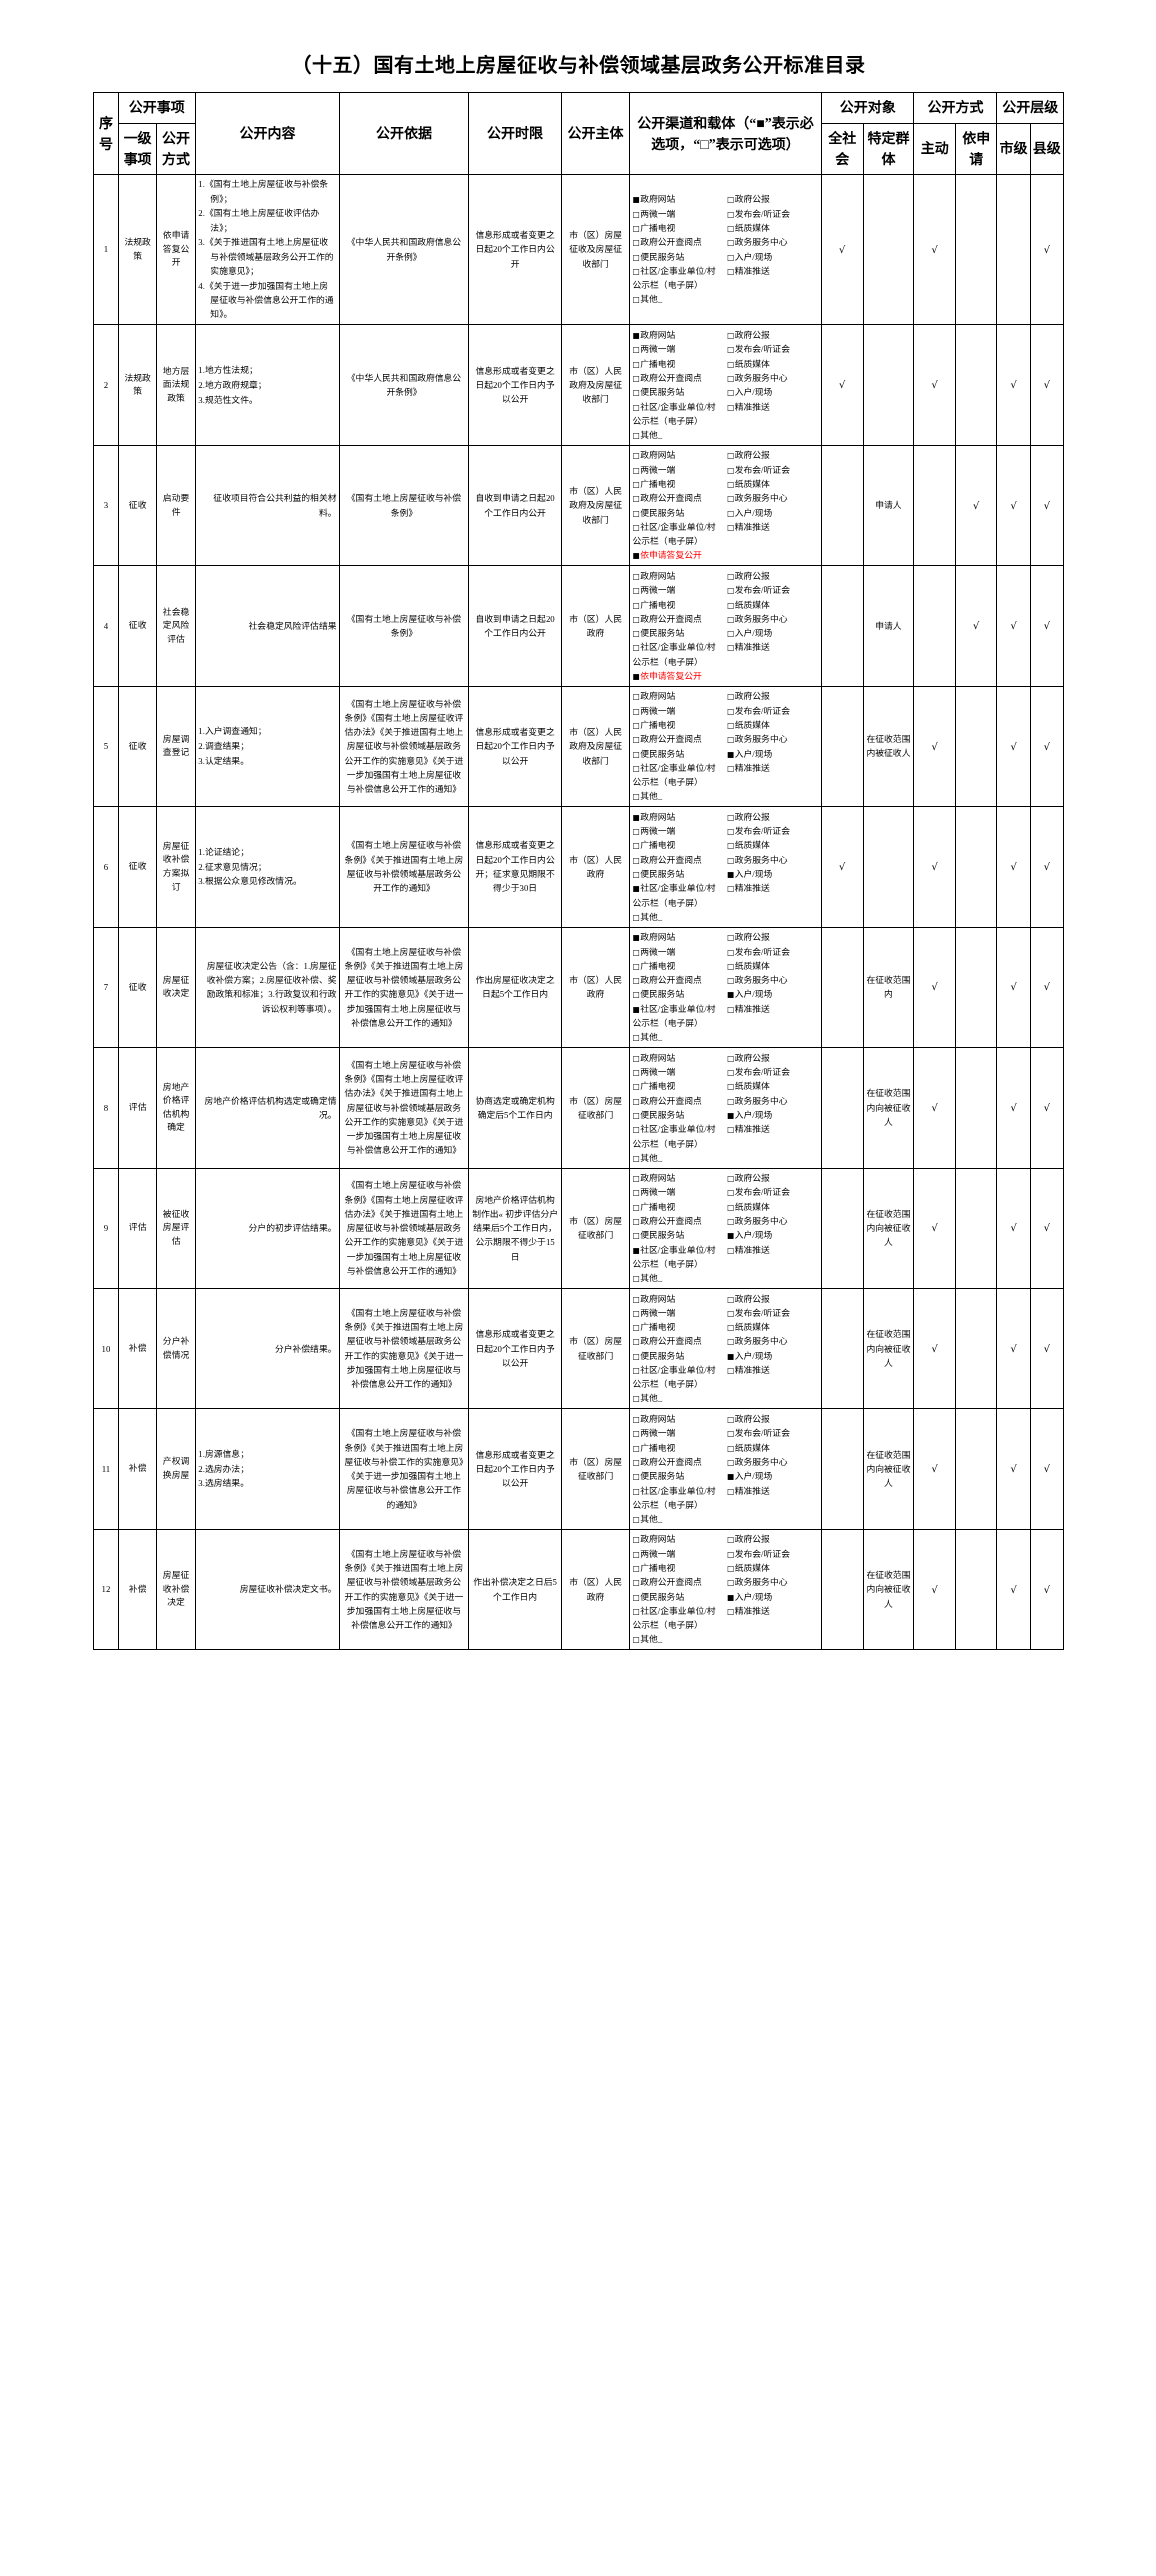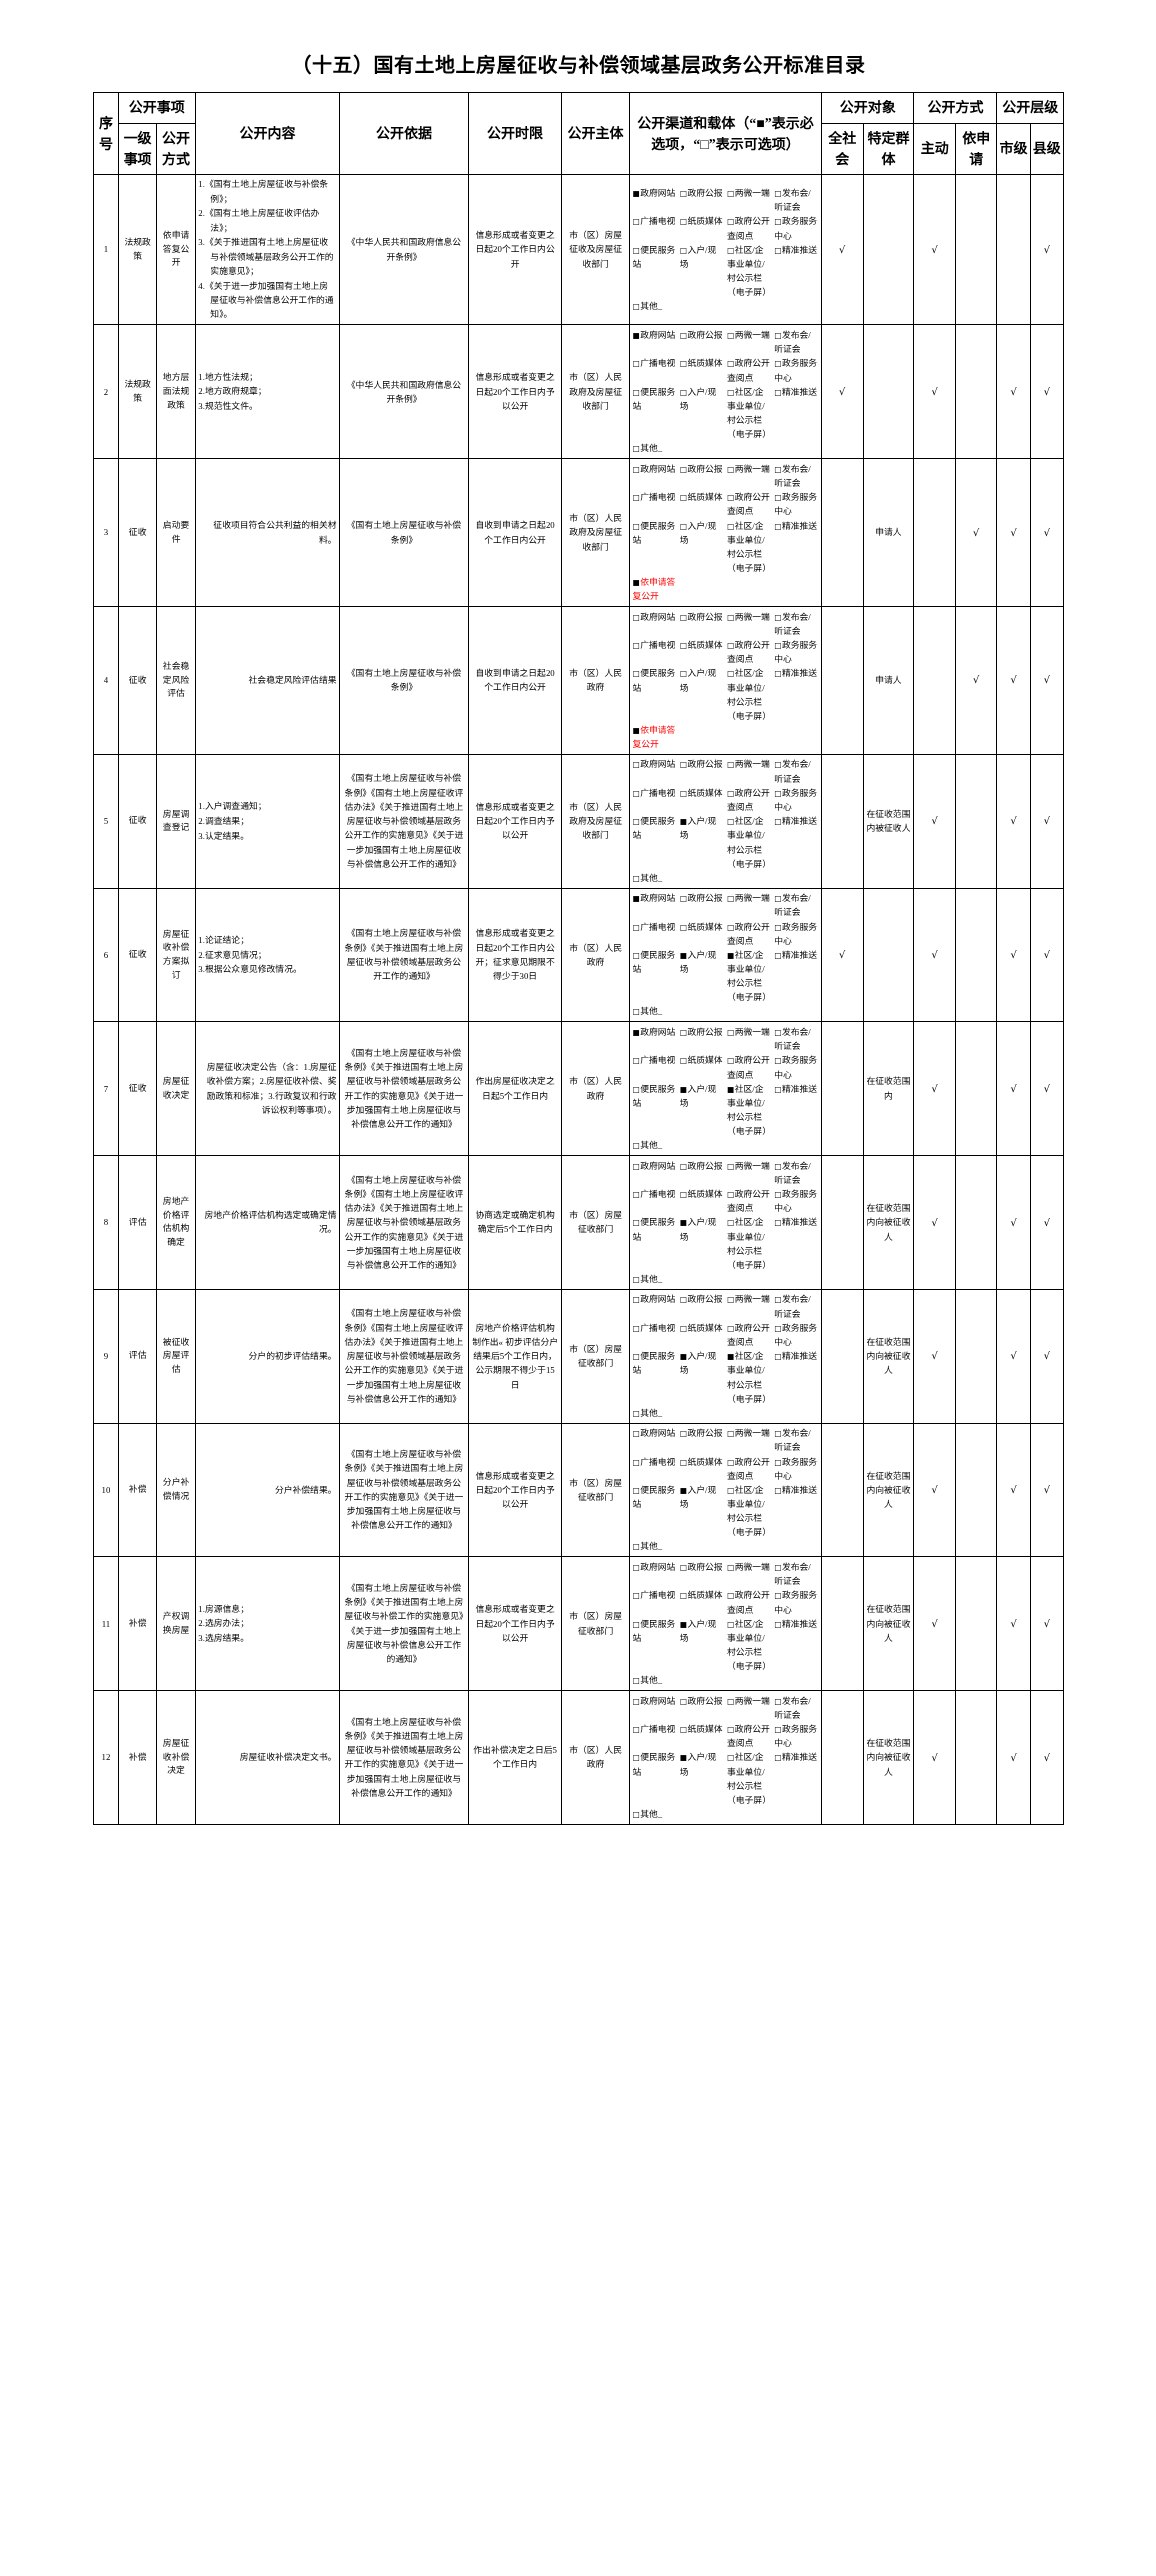--- a/index.html
+++ b/index.html
@@ -87,21 +87,21 @@
     margin: 0 0 0.5px 0;
     padding: 0 0 0 12px;
     text-indent: -12px;
     text-align: left;
   }
   .plain-para { text-align: right; margin: 0; }
 
   
   .chan-grid {
     display: grid;
-    grid-template-columns: 1fr 1fr 1fr 1fr;
+    grid-template-columns: 1fr 1fr;
     column-gap: 3.1px;
     row-gap: 0px;
     text-align: left;
     font-size: 8.8px;
     line-height: 1.6;
   }
   .chan-item {
     white-space: normal;
     text-align: left;
   }

